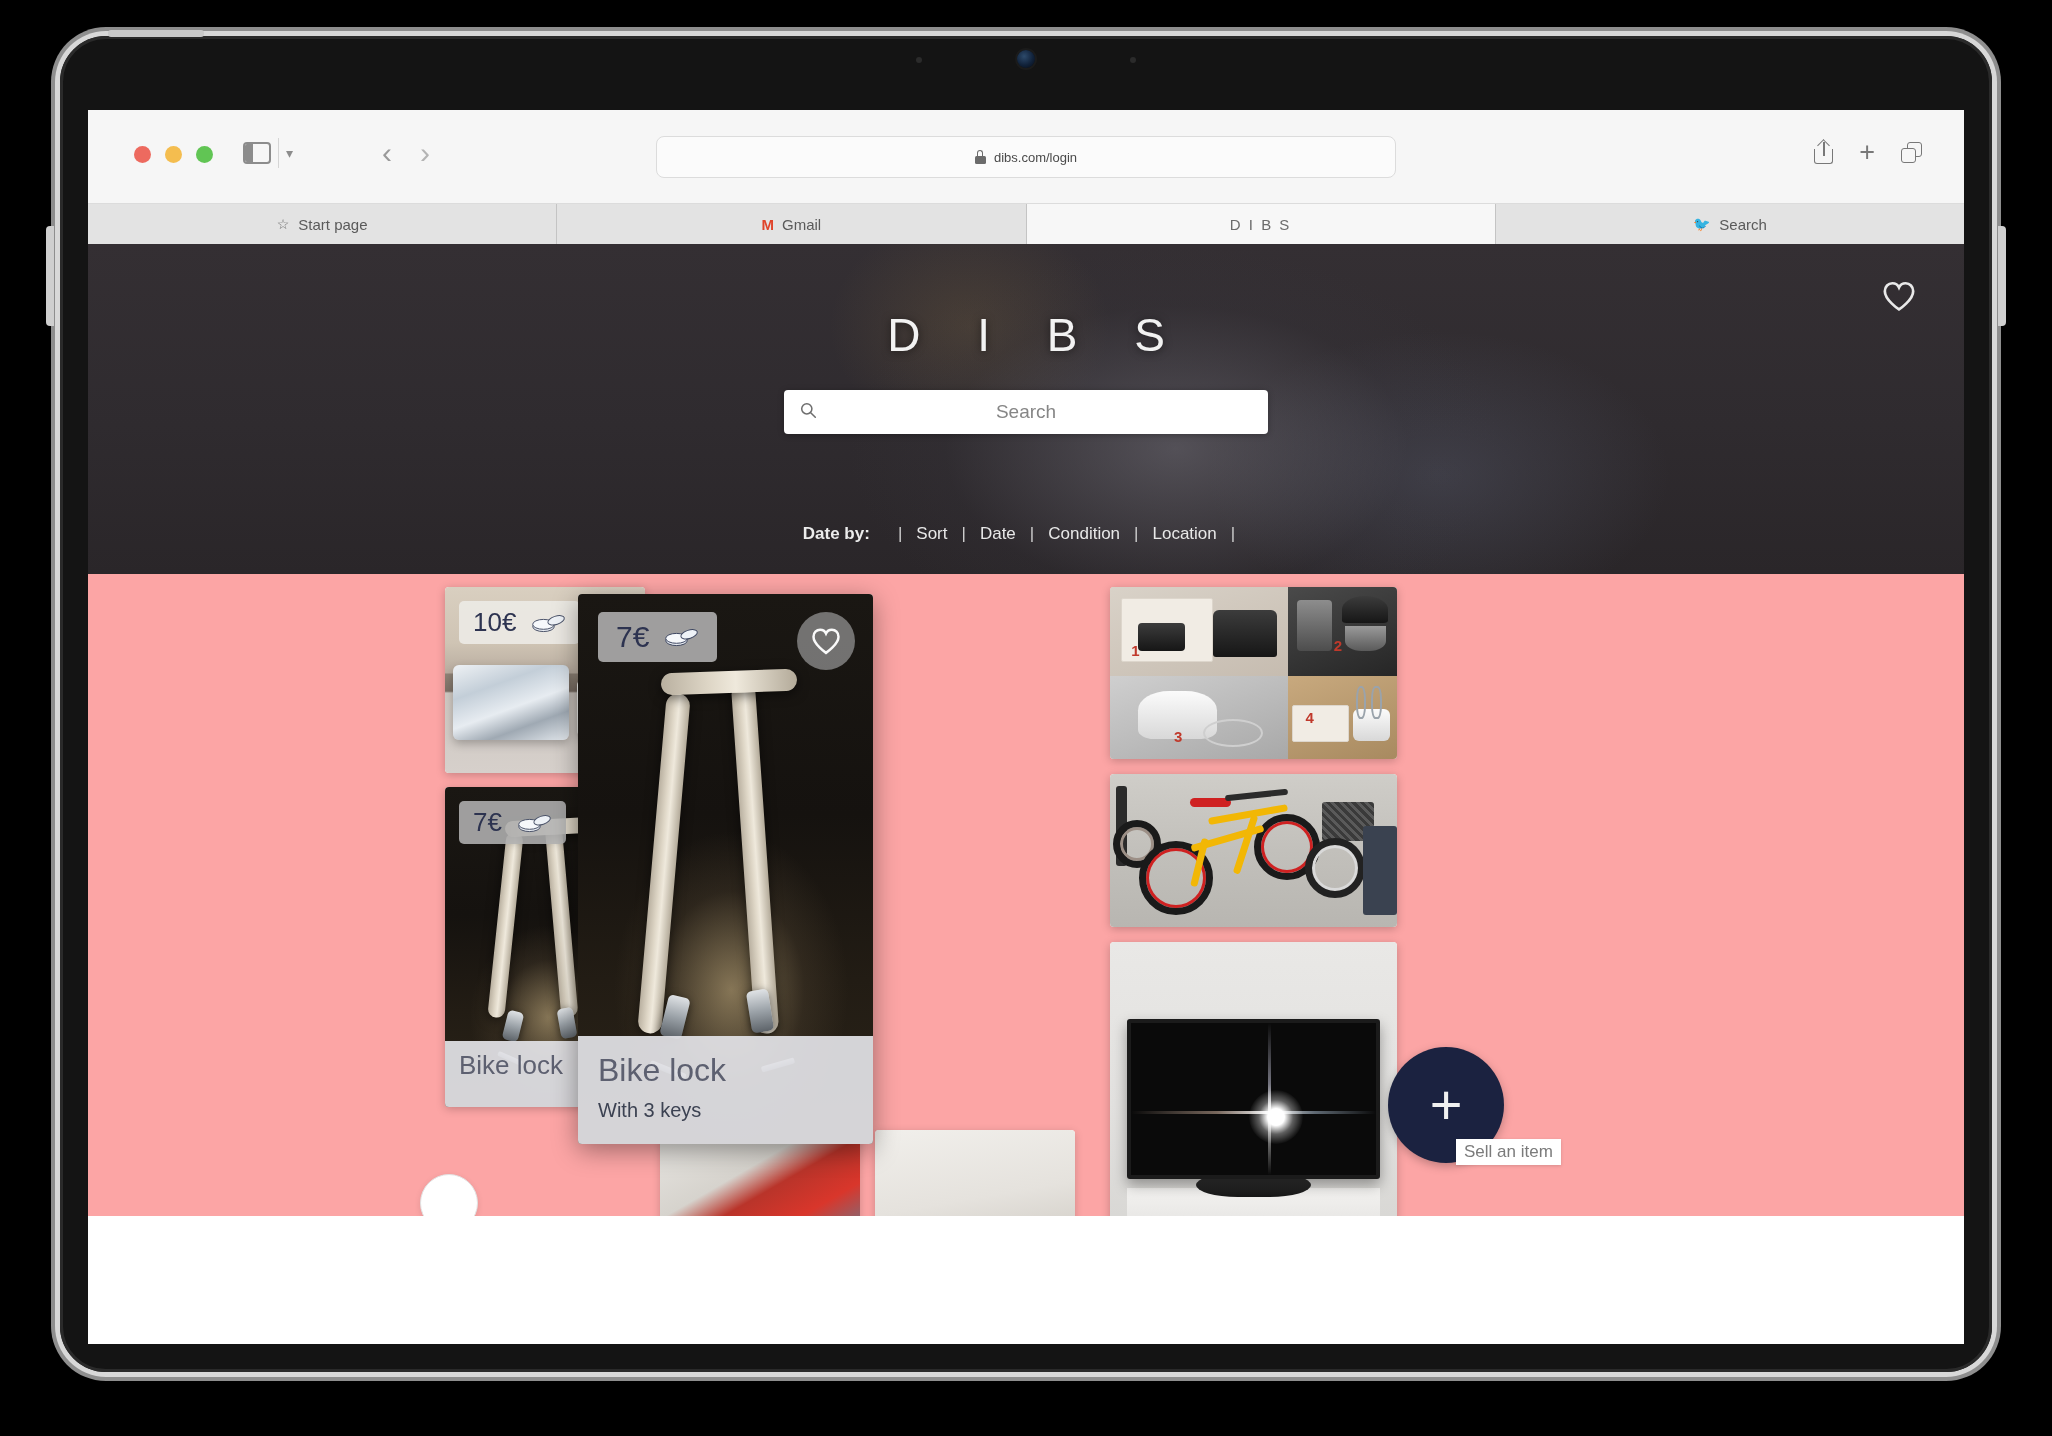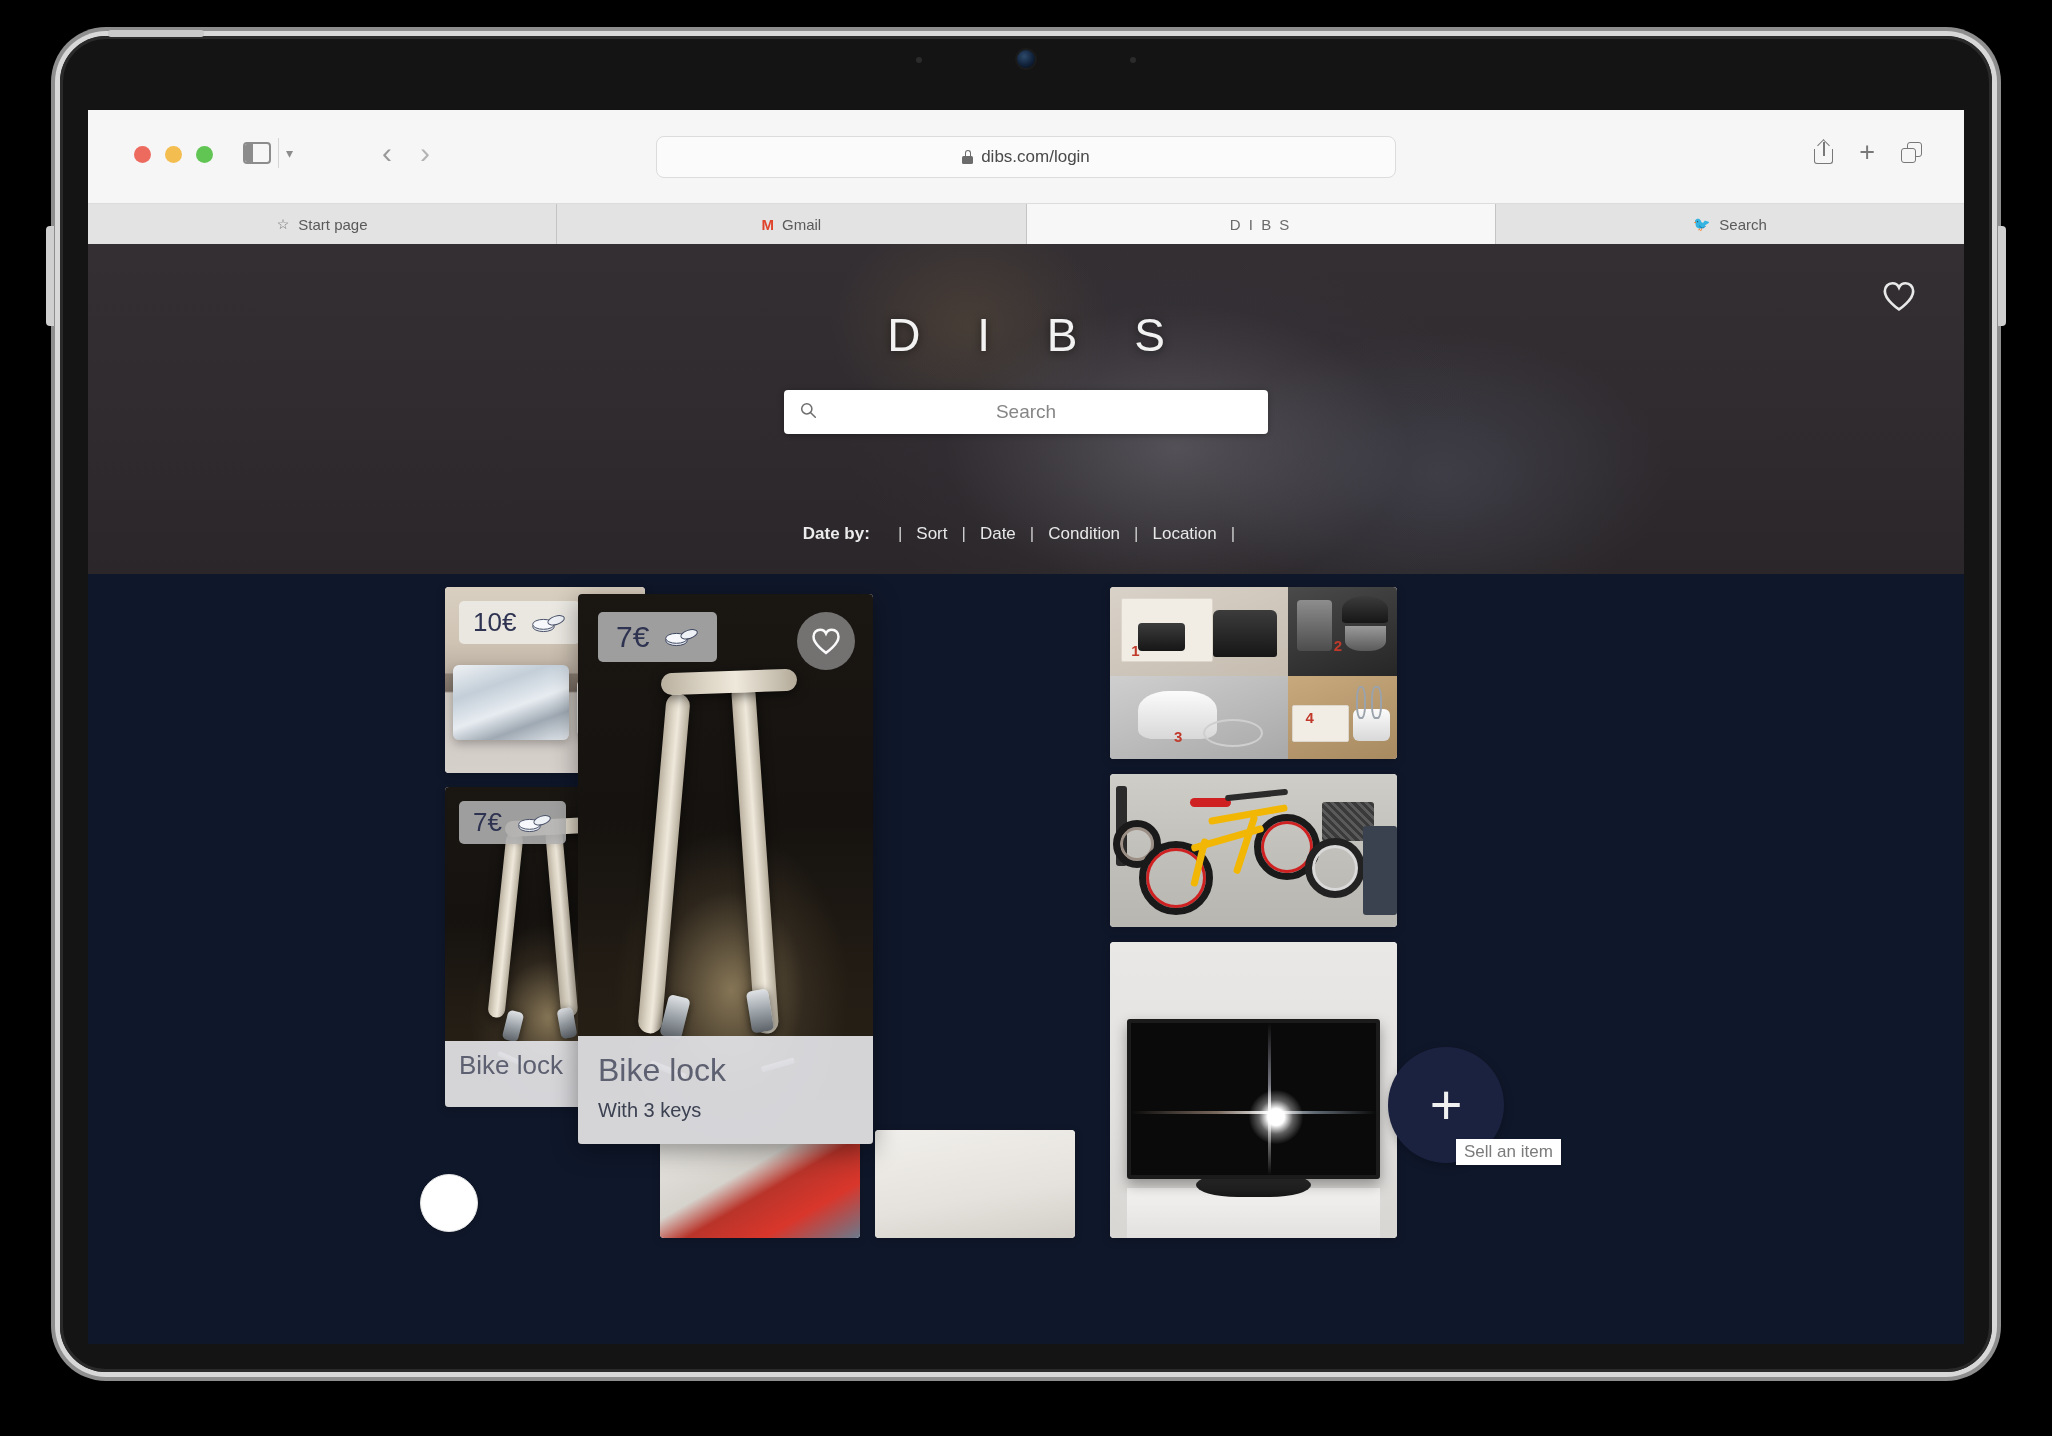--- a/index.html
+++ b/index.html
@@ -111,21 +111,21 @@
   #lock-icon { width: 11px; height: 14px; position: relative; display:inline-block; }
   #lock-icon .lock-body {
     position: absolute; bottom: 0; left: 0; width: 11px; height: 8px;
     background: #6b6b6b; border-radius: 1.5px;
   }
   #lock-icon .lock-shackle {
     position: absolute; top: 0; left: 2.5px; width: 6px; height: 7px;
     border: 1.6px solid #6b6b6b; border-bottom: none;
     border-radius: 3px 3px 0 0;
   }
-  #address-url { font-size: 17px; color: #4a4a4a; }
+  #address-url { font-size: 13px; color: #4a4a4a; }
 
   #toolbar-right {
     position: absolute; right: 42px; top: 30px;
     display: flex; align-items: center; gap: 26px;
   }
   .tb-icon { color: #787878; }
   #share-icon { width: 19px; height: 24px; position: relative; }
   #share-icon .sh-box {
     position: absolute; bottom: 0; left: 0; width: 19px; height: 15px;
     border: 1.8px solid #787878; border-top: none; border-radius: 0 0 3px 3px;
@@ -226,21 +226,21 @@
   #sort-row {
     position: absolute; left: 50%; transform: translateX(-50%); top: 280px;
     display: flex; align-items: baseline; color: #ececec; font-size: 17px;
     white-space: nowrap;
   }
   #sort-label { font-weight: bold; margin-right: 14px; }
   .sort-sep { color: #cfcfcf; margin: 0 14px; }
   .sort-opt { cursor: pointer; color: #e8e8e8; }
 
   
-  #listing-area { position: relative; height: 770px; background: #0f172a; overflow: hidden; }
+  #listing-area { position: relative; height: 642px; background: #fca5a5; overflow: hidden; }
 
   #empty-circle {
     position: absolute; left: 332px; top: 600px;
     width: 58px; height: 58px; border-radius: 50%;
     background: #fff; border: 1px solid #e2e2e2;
     box-shadow: 0 2px 6px rgba(0,0,0,.10);
   }
 
   .card {
     position: absolute;

